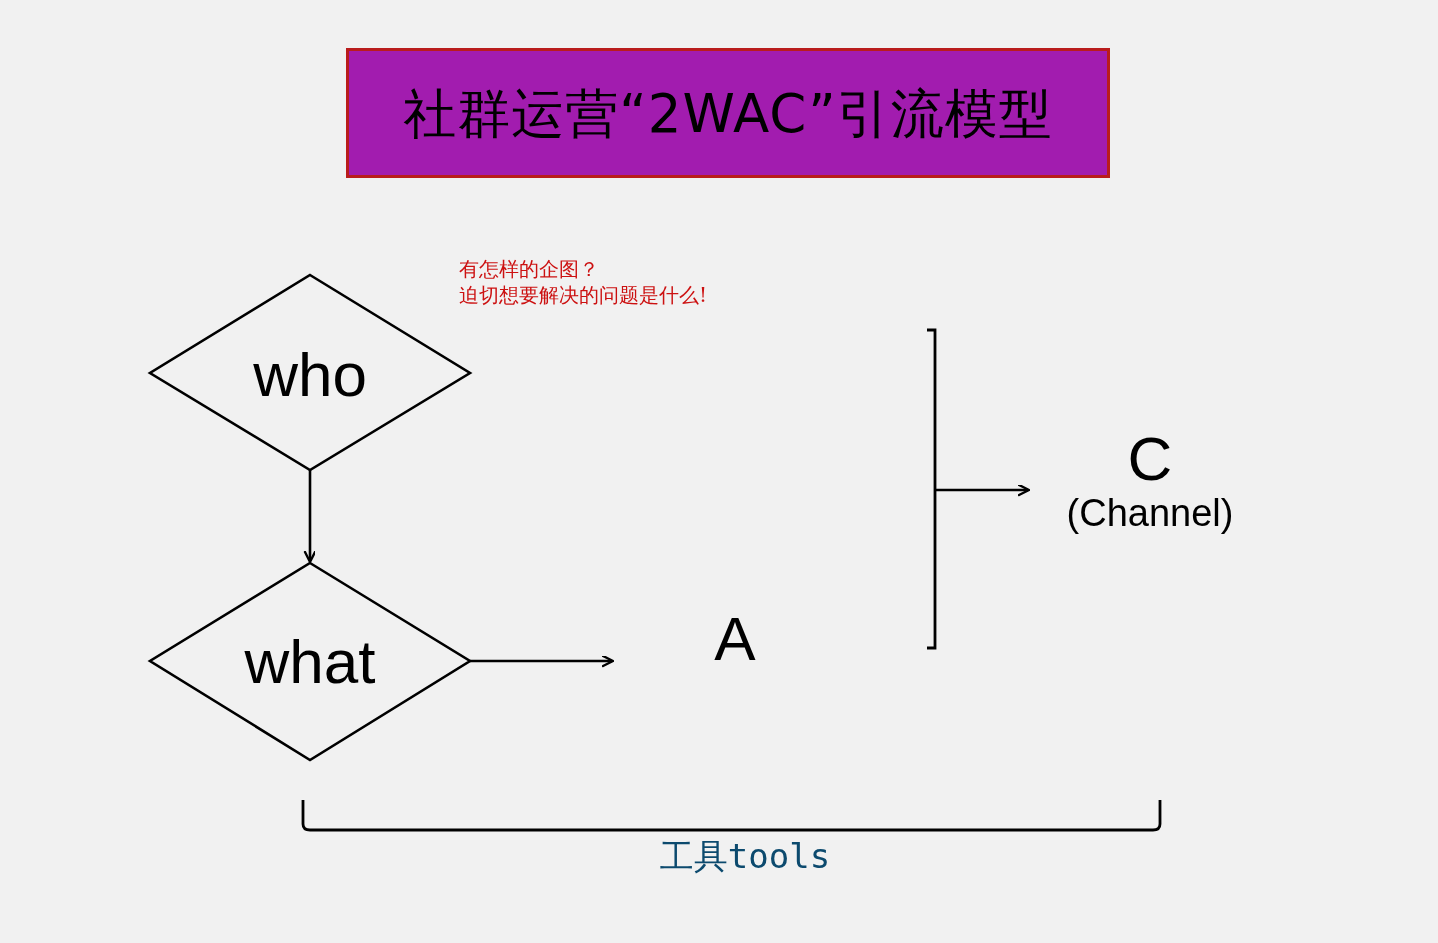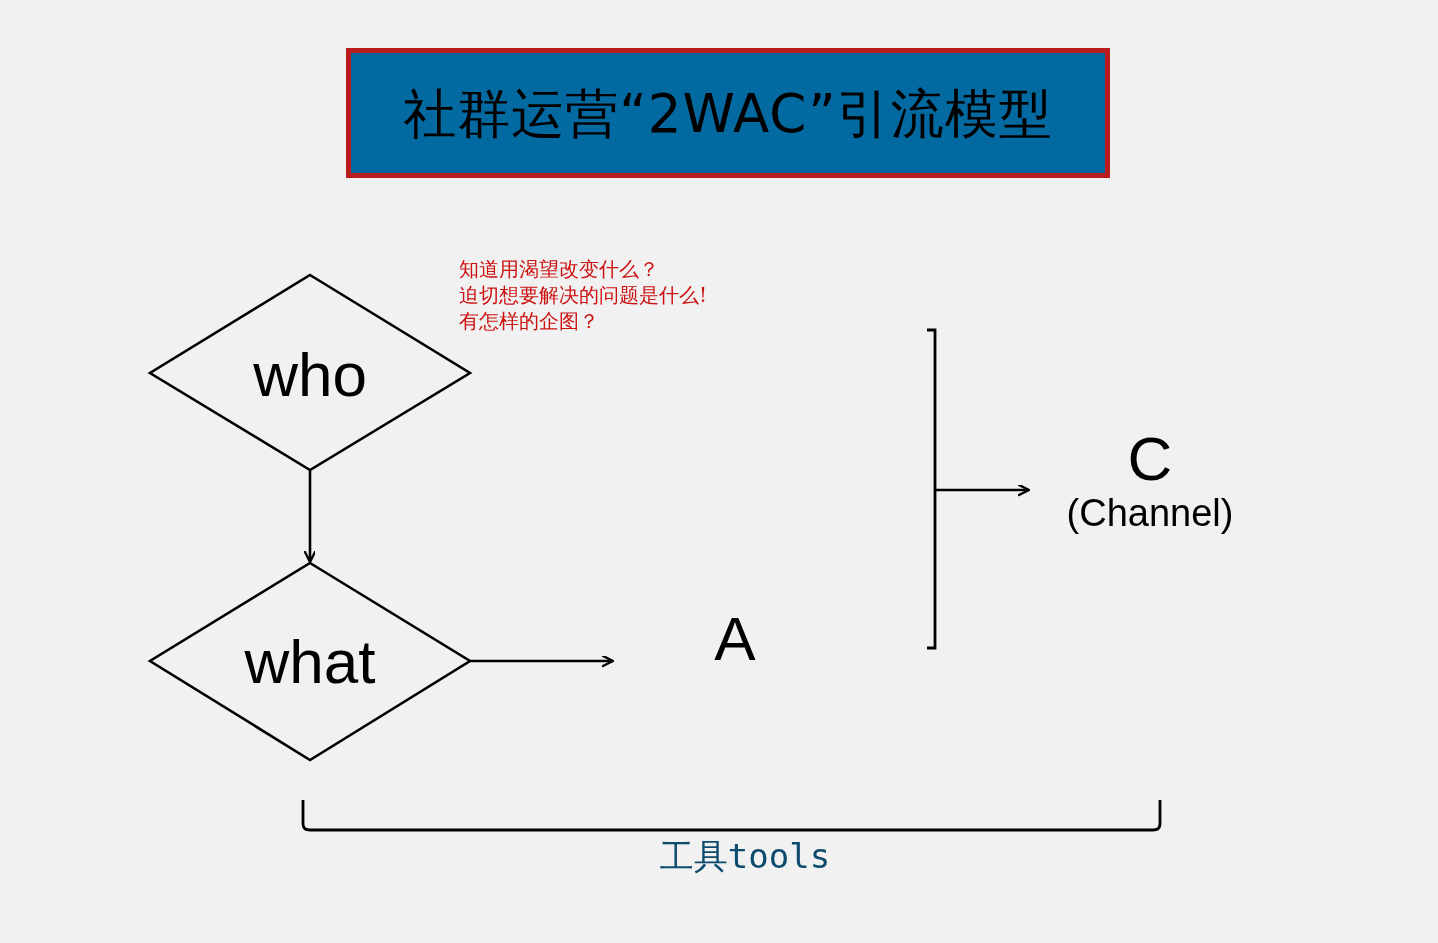--- a/index.html
+++ b/index.html
@@ -27,26 +27,26 @@
     height: 943px;
   }
 
   
   .title-box {
     position: absolute;
     left: 346px;
     top: 48px;
     width: 764px;
     height: 130px;
-    border: 5px solid #b91c1c;
+    border: 3px solid #b91c1c;
     box-sizing: border-box;
     display: flex;
     align-items: center;
     justify-content: center;
-    background: #0369a1;
+    background: #a21caf;
   }
   .title-text {
     font-family: "DejaVu Sans", sans-serif;
     font-size: 53px;
     line-height: 1;
     color: #000000;
     letter-spacing: 1px;
     white-space: nowrap;
   }
 
@@ -168,23 +168,22 @@
   </svg>
 
   <div class="title-box">
     <span class="title-text">社群运营“2WAC”引流模型</span>
   </div>
 
   <div class="node-label" id="who-label">who</div>
   <div class="node-label" id="what-label">what</div>
 
   <div class="annotation" id="annotation-who">
-    <div>知道用渴望改变什么？</div>
+    <div>有怎样的企图？</div>
     <div>迫切想要解决的问题是什么!</div>
-    <div>有怎样的企图？</div>
   </div>
 
 
   <div class="letter-group" id="group-a">
     <span class="big">A</span>
   </div>
 
   <div class="letter-group" id="group-c">
     <span class="big">C</span>
     <span class="sub">(Channel)</span>

